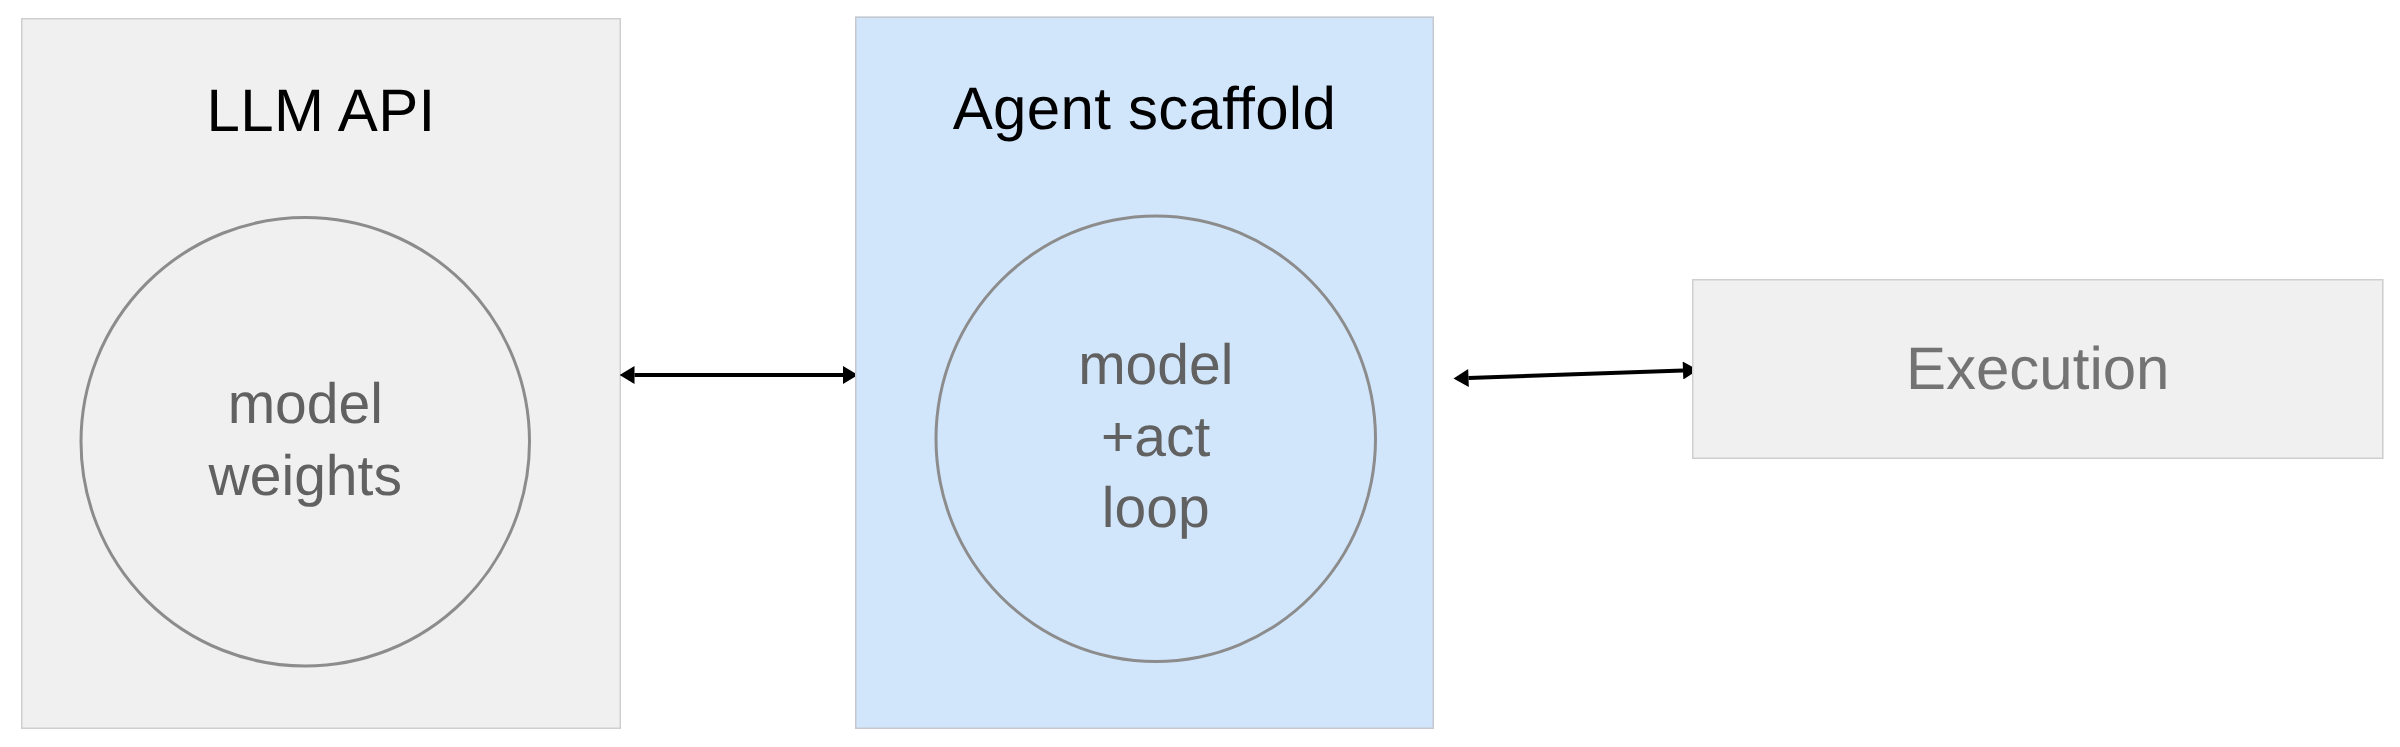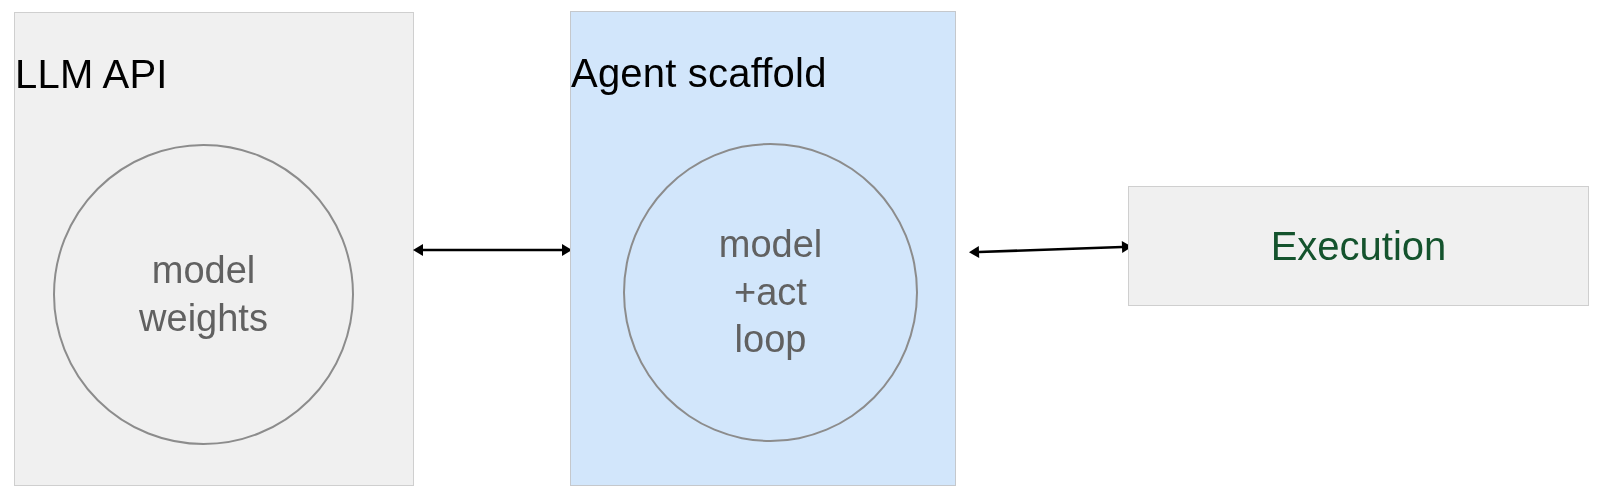--- a/index.html
+++ b/index.html
@@ -38,35 +38,36 @@
   }
   #box-execution {
     left: 1128px; top: 186px;
     width: 461px; height: 120px;
   }
 
   
   .box-title {
     position: absolute;
     left: 0; right: 0;
+    text-align: center;
     color: #000000;
     font-size: 40px;
     line-height: 1.15;
     letter-spacing: 0.2px;
     white-space: nowrap;
   }
   #box-llm-api .box-title        { top: 38px; }
   #box-agent-scaffold .box-title { top: 38px; }
 
   .box-center-label {
     position: absolute;
     left: 0; right: 0; top: 50%;
     transform: translateY(-50%);
     text-align: center;
-    color: #14532d;
+    color: #737373;
     font-size: 40px;
     line-height: 1.15;
     white-space: nowrap;
   }
 
   
   .circle {
     position: absolute;
     box-sizing: border-box;
     border: 2px solid #8c8c8c;

